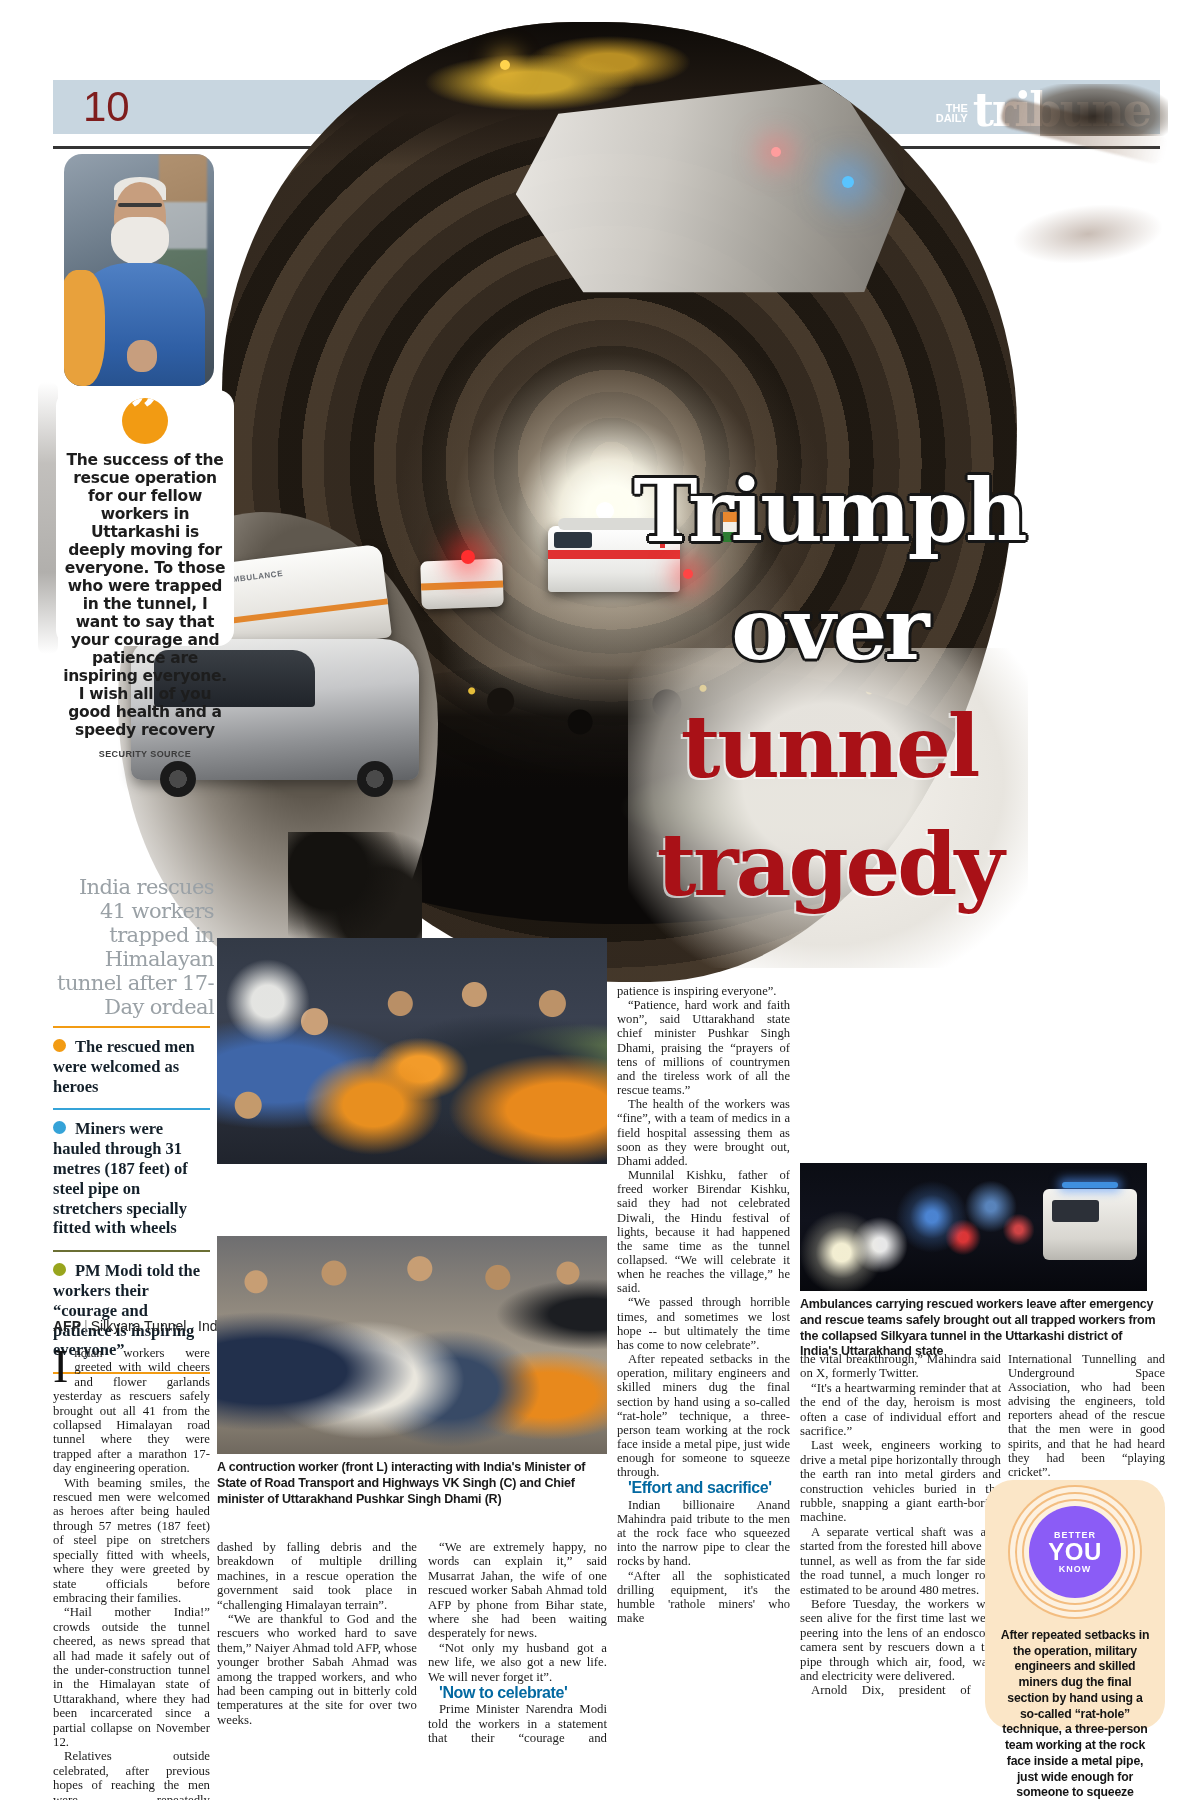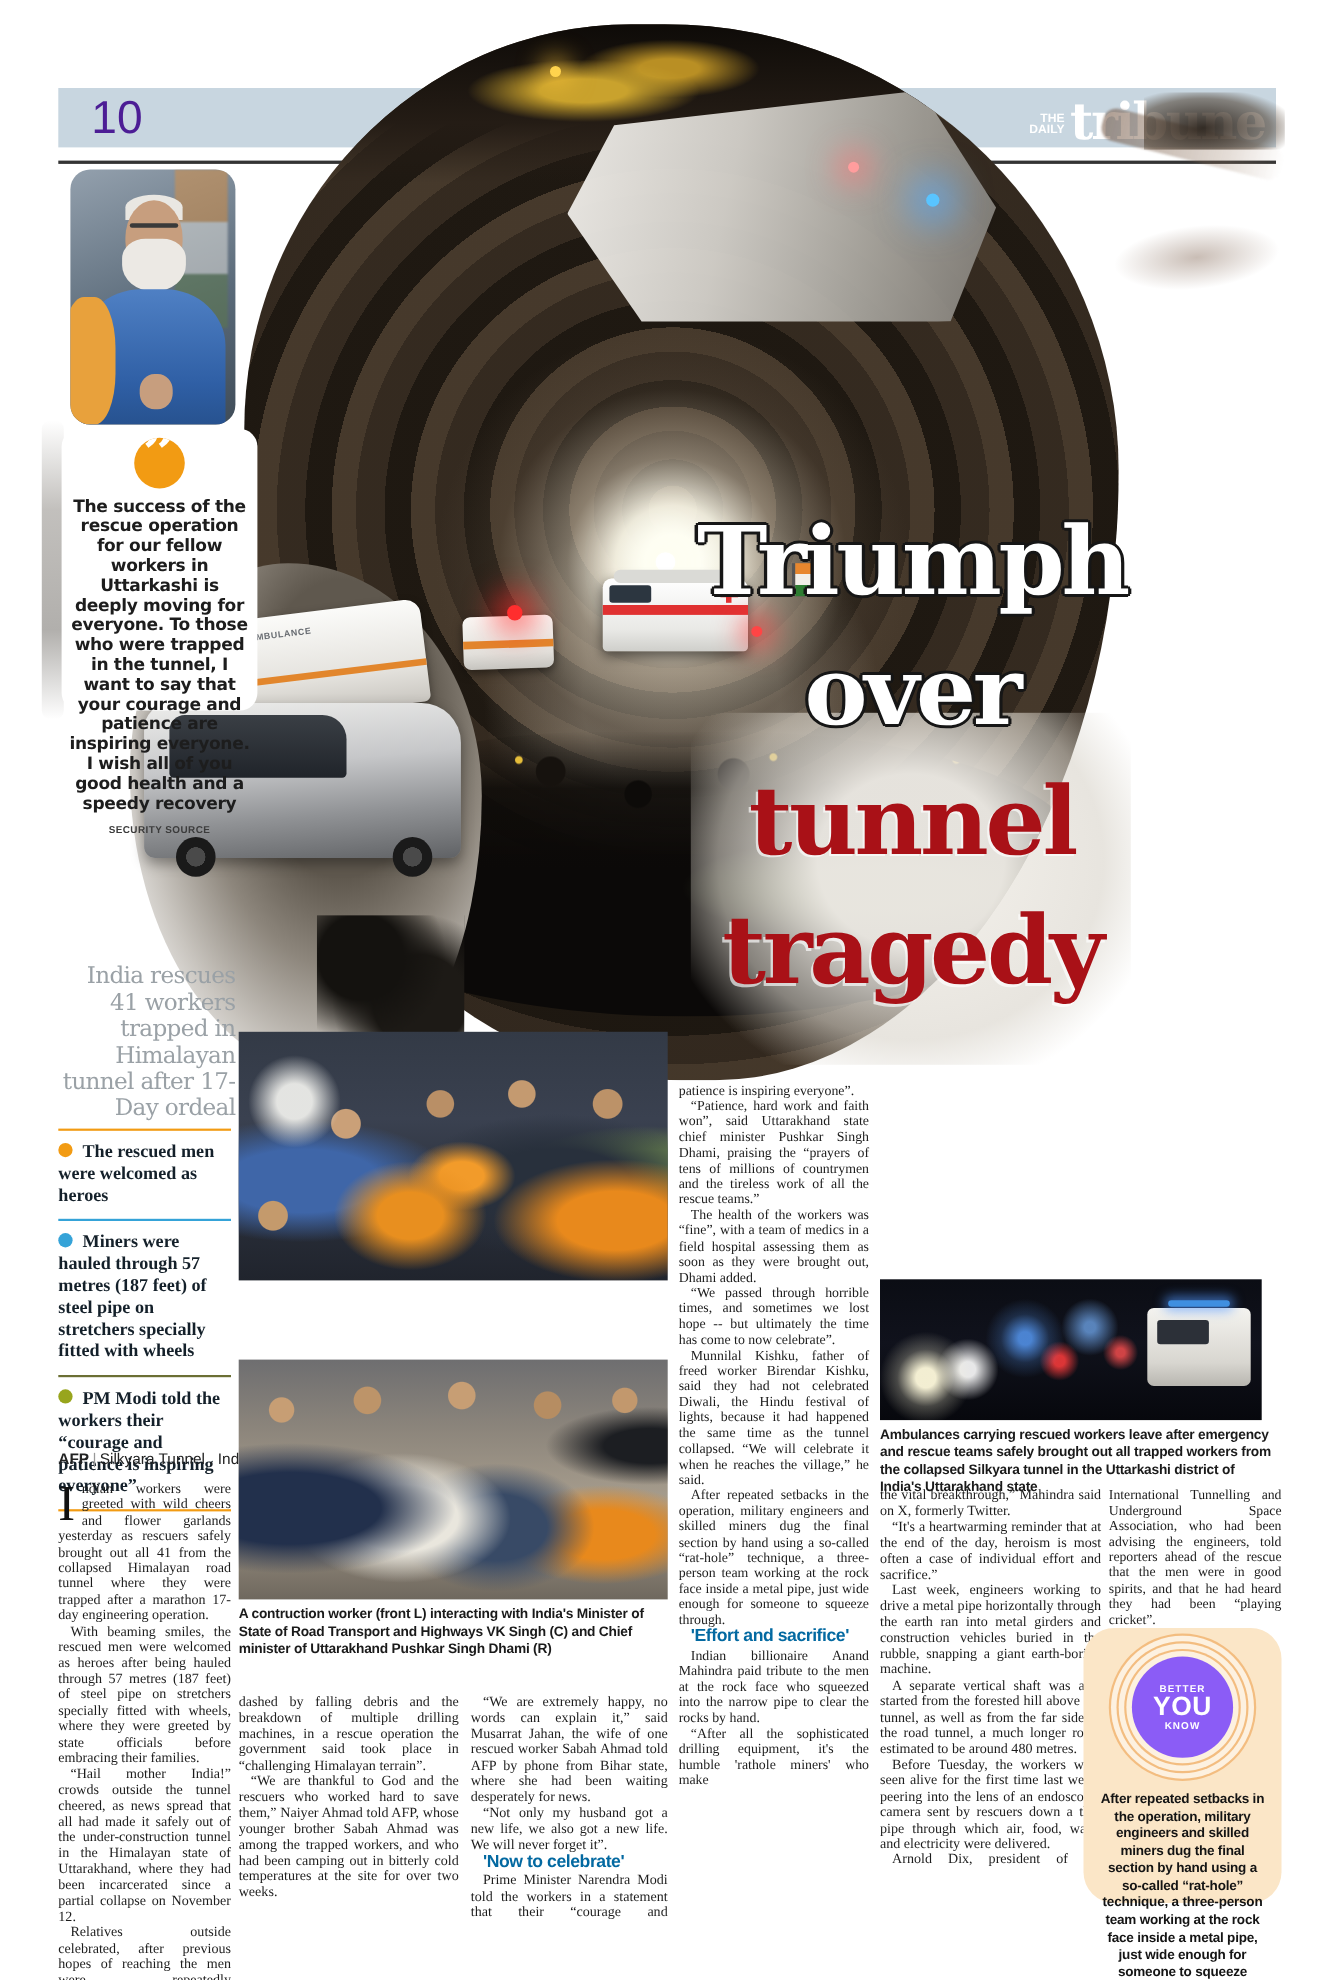--- a/index.html
+++ b/index.html
@@ -4,21 +4,21 @@
 <style>
   * { box-sizing: border-box; }
   html,body { margin:0; padding:0; background:#ffffff; }
   .page { position:relative; width:1199px; height:1800px; background:#fff; overflow:hidden;
           font-family:"Liberation Serif", serif; }
 
   
   .date { position:absolute; left:54px; top:58px; font:700 13px "Liberation Sans", sans-serif;
           letter-spacing:.3px; color:#111;margin-top:24px; }
   .band { position:absolute; left:53px; top:80px; width:1107px; height:54px; background:#c8d6e0; }
-  .pagenum { position:absolute; left:30px; top:1px; font:300 42px/52px "Liberation Sans", sans-serif; color:#4c1d95; }
+  .pagenum { position:absolute; left:30px; top:1px; font:300 42px/52px "Liberation Sans", sans-serif; color:#7f1d1d; }
   .masthead { position:absolute; right:10px; bottom:4px; display:flex; align-items:flex-end; gap:5px; color:#fff; }
   .mast-prefix { font:700 11px/10px "Liberation Sans", sans-serif; text-align:right; padding-bottom:7px; }
   .mast-prefix span { display:block; }
   .mast-title { font:700 46px/40px "DejaVu Serif", serif; letter-spacing:-2px; }
   .mast-smudge { position:absolute; left:1040px; top:84px; width:128px; height:52px; z-index:3;
      background:radial-gradient(ellipse at 42% 62%, rgba(38,29,21,.92), rgba(74,58,42,.55) 58%, transparent 80%); }
   .toprule { position:absolute; left:53px; top:146px; width:1107px; height:3px; background:#343434; }
 
   
   .main-photo { position:absolute; left:222px; top:22px; width:795px; height:960px; z-index:2;
@@ -318,21 +318,21 @@
     <div class="quote-text">The success of the rescue operation for our fellow workers in Uttarkashi is deeply moving for everyone. To those who were trapped in the tunnel, I want to say that your courage and patience are inspiring everyone. I wish all of you good health and a speedy recovery</div>
     <div class="quote-source">SECURITY SOURCE</div>
   </div>
 
   <div class="standfirst">India rescues 41 workers trapped in Himalayan tunnel after 17-Day ordeal</div>
 
   <div class="bullets">
     <div class="rule r-orange"></div>
     <div class="bullet"><span class="dot d1"></span><span>The rescued men were welcomed as heroes</span></div>
     <div class="rule r-blue"></div>
-    <div class="bullet"><span class="dot d2"></span><span>Miners were hauled through 57 metres (187 feet) of steel pipe on stretchers specially fitted with wheels</span></div>
+    <div class="bullet"><span class="dot d2"></span><span>Miners were hauled through 31 metres (187 feet) of steel pipe on stretchers specially fitted with wheels</span></div>
     <div class="rule r-olive"></div>
     <div class="bullet"><span class="dot d3"></span><span>PM Modi told the workers their “courage and patience is inspiring everyone”</span></div>
     <div class="rule r-orange"></div>
   </div>
 
   <div class="byline">
     <span class="agency">AFP</span><span class="sep">|</span><span>Silkyara Tunnel , India</span>
   </div>
 
   <div class="col col1">
@@ -351,22 +351,22 @@
     <p>“We are extremely happy, no words can explain it,” said Musarrat Jahan, the wife of one rescued worker Sabah Ahmad told AFP by phone from Bihar state, where she had been waiting desperately for news.</p>
     <p>“Not only my husband got a new life, we also got a new life. We will never forget it”.</p>
     <p class="subhead">'Now to celebrate'</p>
     <p class="runon">Prime Minister Narendra Modi told the workers in a statement that their “courage and</p>
   </div>
 
   <div class="col col4">
     <p class="noind">patience is inspiring everyone”.</p>
     <p>“Patience, hard work and faith won”, said Uttarakhand state chief minister Pushkar Singh Dhami, praising the “prayers of tens of millions of countrymen and the tireless work of all the rescue teams.”</p>
     <p>The health of the workers was “fine”, with a team of medics in a field hospital assessing them as soon as they were brought out, Dhami added.</p>
+    <p>Munnilal Kishku, father of freed worker Birendar Kishku, said they had not celebrated Diwali, the Hindu festival of lights, because it had happened the same time as the tunnel collapsed. “We will celebrate it when he reaches the village,” he said.</p>
     <p>“We passed through horrible times, and sometimes we lost hope -- but ultimately the time has come to now celebrate”.</p>
-    <p>Munnilal Kishku, father of freed worker Birendar Kishku, said they had not celebrated Diwali, the Hindu festival of lights, because it had happened the same time as the tunnel collapsed. “We will celebrate it when he reaches the village,” he said.</p>
     <p>After repeated setbacks in the operation, military engineers and skilled miners dug the final section by hand using a so-called “rat-hole” technique, a three-person team working at the rock face inside a metal pipe, just wide enough for someone to squeeze through.</p>
     <p class="subhead">'Effort and sacrifice'</p>
     <p>Indian billionaire Anand Mahindra paid tribute to the men at the rock face who squeezed into the narrow pipe to clear the rocks by hand.</p>
     <p class="runon">“After all the sophisticated drilling equipment, it's the humble 'rathole miners' who make</p>
   </div>
 
   <div class="col col5">
     <p class="noind">the vital breakthrough,” Mahindra said on X, formerly Twitter.</p>
     <p>“It's a heartwarming reminder that at the end of the day, heroism is most often a case of individual effort and sacrifice.”</p>
     <p>Last week, engineers working to drive a metal pipe horizontally through the earth ran into metal girders and construction vehicles buried in the rubble, snapping a giant earth-boring machine.</p>

